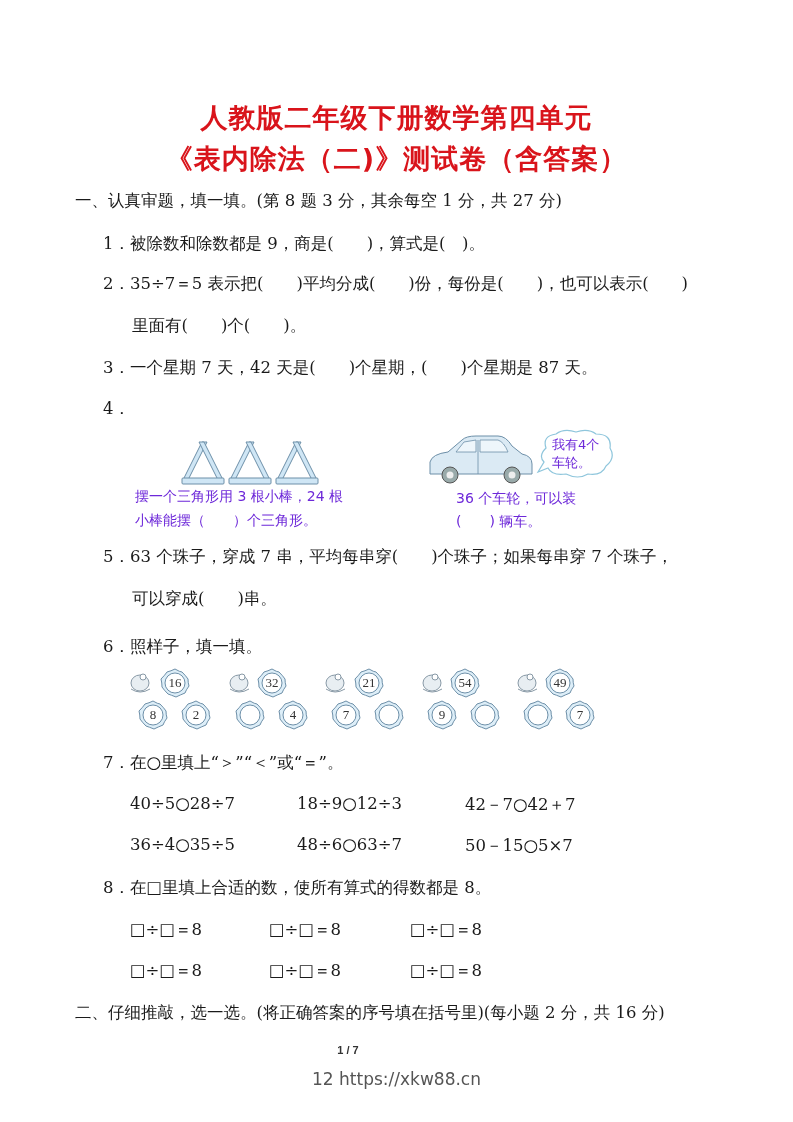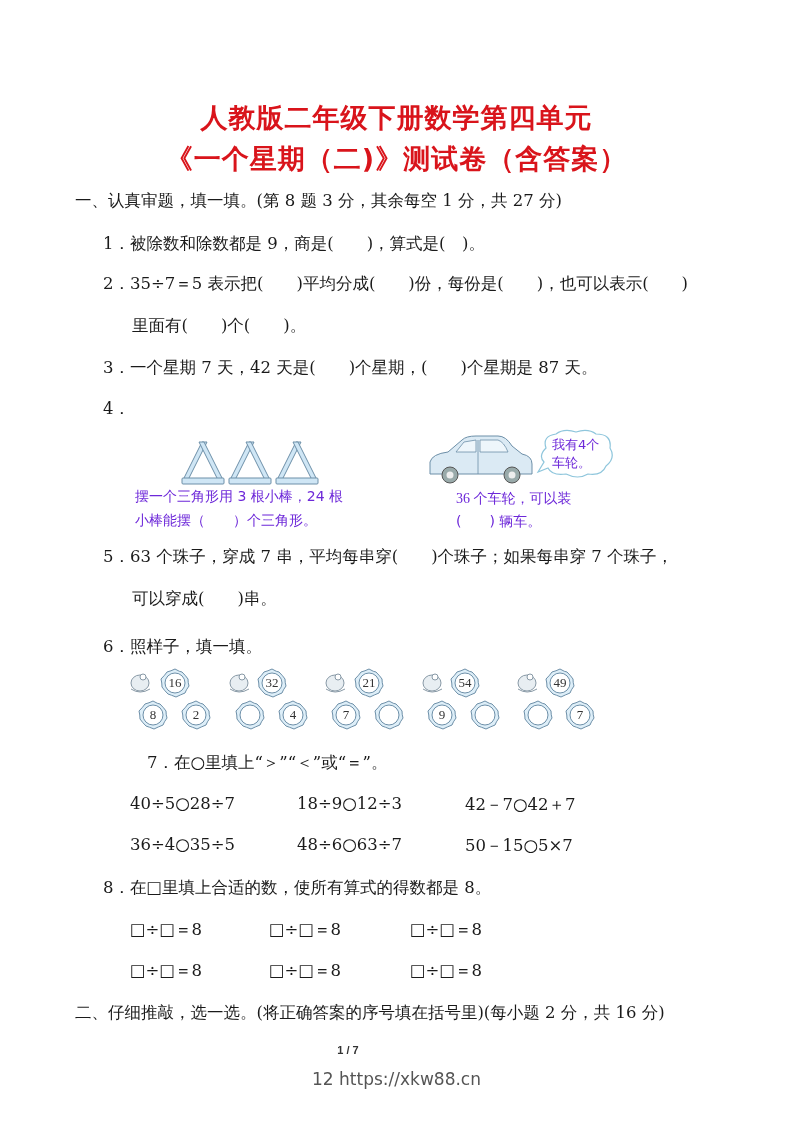--- a/index.html
+++ b/index.html
@@ -24,21 +24,21 @@
     .watermark { left: 0; width: 793px; text-align: center; font-size: 17px; color: #555; font-family: "DejaVu Sans", sans-serif; }
     .flower { position: absolute; width: 30px; height: 30px; }
     .flower svg { position: absolute; left: 0; top: 0; }
     .flower span { position: absolute; left: 0; top: 0; width: 30px; line-height: 30px; text-align: center; font-size: 13px; color: #333; font-family: "Liberation Serif", serif; }
     .frog { position: absolute; width: 24px; height: 22px; }
   </style>
 </head>
 <body>
 
 <div class="abs title" style="top:100px;">人教版二年级下册数学第四单元</div>
-<div class="abs title" style="top:141px;">《一个星期（二)》测试卷（含答案）</div>
+<div class="abs title" style="top:141px;">《表内除法（二)》测试卷（含答案）</div>
 
 <div class="abs line section" style="top:190px;">一、认真审题，填一填。(第 8 题 3 分，其余每空 1 分，共 27 分)</div>
 
 <div class="abs line q" style="top:233px;">1．被除数和除数都是 9，商是(　　)，算式是(　)。</div>
 
 <div class="abs line q" style="top:273px;">2．35÷7＝5 表示把(　　)平均分成(　　)份，每份是(　　)，也可以表示(　　)</div>
 <div class="abs line q-cont" style="top:315px;">里面有(　　)个(　　)。</div>
 
 <div class="abs line q" style="top:357px;">3．一个星期 7 天，42 天是(　　)个星期，(　　)个星期是 87 天。</div>
 
@@ -80,21 +80,21 @@
     <circle cx="86" cy="43" r="3.5" fill="#eee"></circle>
   </svg>
 </div>
 <div class="abs" style="left:536px; top:428px; width:82px; height:52px;">
   <svg width="82" height="52" viewBox="0 0 82 52" style="position:absolute;left:0;top:0;">
     <path d="M10,20 Q6,8 20,6 Q28,0 40,4 Q52,0 60,6 Q76,6 74,20 Q80,30 70,38 Q66,48 52,46 Q42,52 30,46 Q16,48 12,40 L2,44 L8,34 Q2,28 10,20 Z" fill="#ffffff" stroke="#8fc6dc" stroke-width="1.2"></path>
   </svg>
   <div class="small-cap" style="position:absolute; left:16px; top:8px; font-size:13px;">我有4个</div>
   <div class="small-cap" style="position:absolute; left:16px; top:26px; font-size:13px;">车轮。</div>
 </div>
-<div class="abs small-cap" style="left:456px; top:490px;font-family:Liberation Serif, serif;">36 个车轮，可以装</div>
+<div class="abs small-cap" style="left:456px; top:490px;">36 个车轮，可以装</div>
 <div class="abs small-cap" style="left:456px; top:513px;">(　　) 辆车。</div>
 
 <div class="abs line q" style="top:546px;">5．63 个珠子，穿成 7 串，平均每串穿(　　)个珠子；如果每串穿 7 个珠子，</div>
 <div class="abs line q-cont" style="top:588px;">可以穿成(　　)串。</div>
 
 <div class="abs line q" style="top:628px;margin-top:8px;">6．照样子，填一填。</div>
 
 <div class="abs" style="left:0; top:0; width:793px; height:800px; pointer-events:none;">
 
   <div class="frog" style="left:128px; top:671px;">
@@ -236,21 +236,21 @@
   </div>
   <div class="flower" style="left:565px; top:700px;">
     <svg width="30" height="30" viewBox="0 0 30 30">
         <path d="M15,1 Q20,4 22,4 Q26,8 28,11 Q28,15 29,18 Q26,22 25,25 Q20,27 16,29 Q11,27 8,26 Q4,22 2,19 Q2,15 1,11 Q5,7 7,4 Q11,3 15,1 Z" fill="#ddeef8" stroke="#6d8fa8" stroke-width="1"></path>
         <circle cx="15" cy="15" r="10" fill="#fff" stroke="#6d8fa8" stroke-width="1"></circle>
       </svg>
     <span>7</span>
   </div>
 </div>
 
-<div class="abs line q" style="top:752px;margin-left:44px;">7．在○里填上“＞”“＜”或“＝”。</div>
+<div class="abs line q" style="top:752px;">7．在○里填上“＞”“＜”或“＝”。</div>
 <div class="abs expr" style="left:130px; top:794px;">40÷5○28÷7</div>
 <div class="abs expr" style="left:297px; top:794px;">18÷9○12÷3</div>
 <div class="abs expr" style="left:465px; top:794px;">42－7○42＋7</div>
 <div class="abs expr" style="left:130px; top:835px;">36÷4○35÷5</div>
 <div class="abs expr" style="left:297px; top:835px;">48÷6○63÷7</div>
 <div class="abs expr" style="left:465px; top:835px;">50－15○5×7</div>
 
 <div class="abs line q" style="top:877px;">8．在□里填上合适的数，使所有算式的得数都是 8。</div>
 <div class="abs expr" style="left:130px; top:919px;">□÷□＝8</div>
 <div class="abs expr" style="left:269px; top:919px;">□÷□＝8</div>

